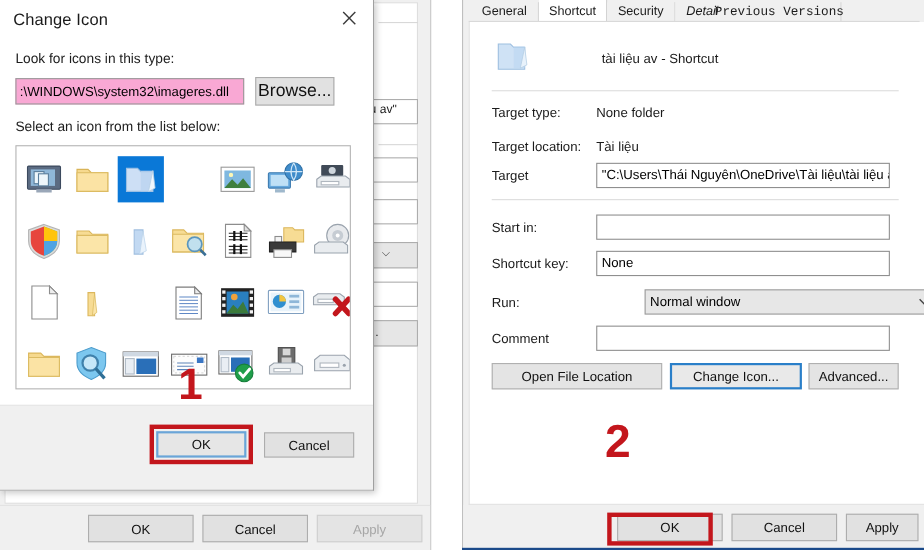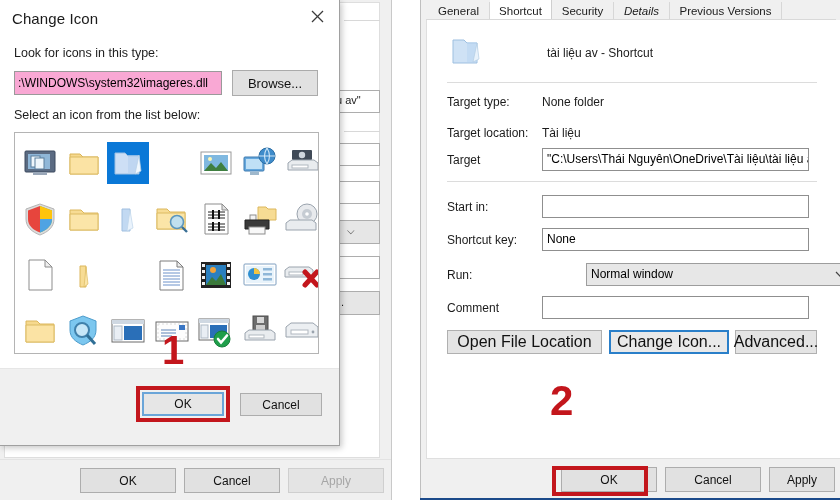--- a/index.html
+++ b/index.html
@@ -56,23 +56,23 @@
   }
   #ci-body{position:absolute;left:0;top:38px;width:339px;height:330px;background:#ffffff;}
   .ci-label{position:absolute;font-size:12.5px;color:#1d1d1d;white-space:nowrap;}
   #ci-path-input{
     position:absolute;left:14px;top:33px;width:208px;height:24px;
     background:#f9a8d4;border:1px solid #9a9a9a;box-sizing:border-box;
     font-family:"Liberation Sans","DejaVu Sans",sans-serif;font-size:12px;color:#000;
     padding:0 3px;line-height:22px;white-space:nowrap;overflow:hidden;
   }
   #ci-browse{
-    position:absolute;left:232px;top:32px;width:86px;height:26px;
+    position:absolute;left:232px;top:32px;width:72px;height:26px;
     background:#e1e1e1;border:1px solid #ababab;box-sizing:border-box;
-    display:flex;align-items:center;justify-content:center;font-size:13px;color:#111;cursor:default;
+    display:flex;align-items:center;justify-content:center;font-size:16px;color:#111;cursor:default;
   }
   #ci-iconlist{
     position:absolute;left:14px;top:94px;width:305px;height:222px;
     background:#ffffff;border:1px solid #b4b4b4;box-sizing:border-box;overflow:hidden;
   }
   #icon-grid{position:absolute;left:0;top:4px;width:305px;}
   .icon-row{position:relative;height:56px;}
   .icon-cell{
     position:absolute;width:42px;height:42px;top:5px;
     display:flex;align-items:center;justify-content:center;cursor:default;
@@ -152,21 +152,21 @@
     white-space:nowrap;overflow:hidden;
   }
   .pfield.combo{background:#e7e7e7;border-color:#9d9d9d;margin-left:44px;}
   .combo-arrow{
     position:absolute;right:6px;top:4px;width:12px;height:12px;
     display:flex;align-items:center;justify-content:center;font-size:10px;color:#444;
   }
   .pbtn{
     position:absolute;height:24px;background:#e4e4e4;border:1px solid #b0b0b0;
     box-sizing:border-box;display:flex;align-items:center;justify-content:center;
-    font-size:16px;color:#111;cursor:default;
+    font-size:12px;color:#111;cursor:default;
   }
   .pbtn.focused{border:2px solid #2a7fc9;background:#e9e9e9;}
 
   #props-btnbar{position:absolute;left:0;top:459px;width:420px;height:41px;background:#f0f0f0;}
   #props-ok-highlight{
     position:absolute;left:552px;top:466px;width:96px;height:30px;
     border:4px solid #c3161c;box-sizing:border-box;
   }
   .bottom-rule{position:absolute;left:420px;top:498px;width:420px;height:2px;background:#1b4a8a;}
 </style>
@@ -490,21 +490,21 @@
 
   <div class="marker" id="marker-1">1</div>
 
   <div id="props-window">
 
     <div id="tabstrip">
         <div class="tab" style="left: 2px; width: 62px;">General</div>
         <div class="tab active" style="left: 64px; width: 62px;">Shortcut</div>
         <div class="tab" style="left: 126px; width: 62px;">Security</div>
         <div class="tab" style="left: 188px; width: 56px; font-style: italic;">Details</div>
-        <div class="tab" style="left: 244px; width: 112px;">Previous Versions</div>
+        <div class="tab" style="left: 227px; width: 112px; font-family: Liberation Mono, monospace;">Previous Versions</div>
       </div>
     <div id="tab-underline"></div>
 
     <div id="props-page">
 
       <div id="shortcut-header">
         <span>
           <svg width="40" height="40" viewBox="0 0 40 40" aria-hidden="true">
             <path d="M6 8 h11 l3 3 h10 v20 h-24 z" fill="#cfe2f5" stroke="#9dbfe0" stroke-width="1"></path>
             <path d="M20 10 l10 0 0 20 -10 0 z" fill="#b9d6f0" opacity="0.55"></path>

